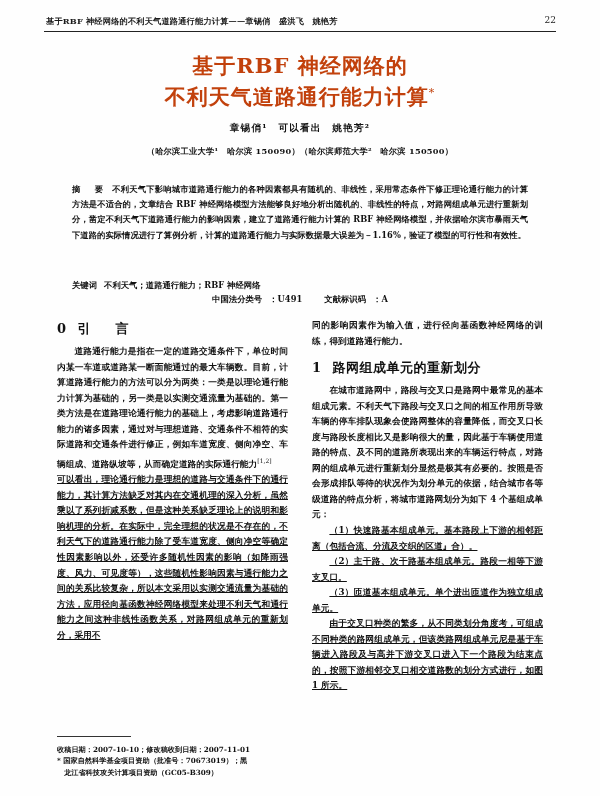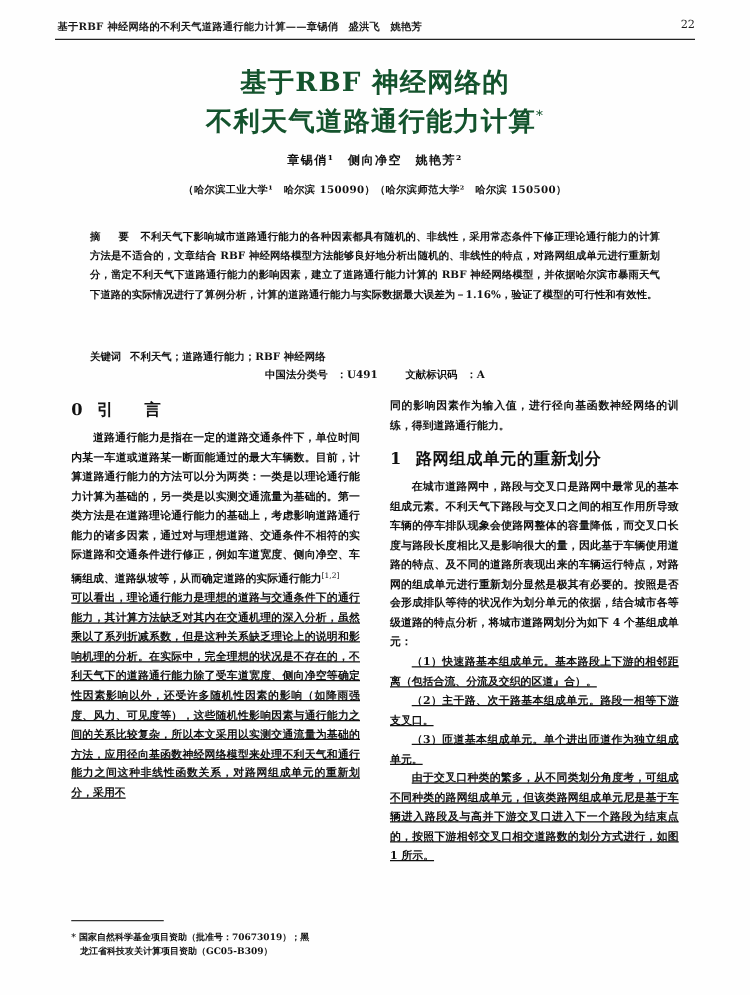--- a/index.html
+++ b/index.html
@@ -65,21 +65,21 @@
     top: 52px;
     left: 0;
     width: 600px;
     text-align: center;
   }
   .title-line {
     font-size: 21px;
     font-weight: 700;
     letter-spacing: 1px;
     line-height: 27px;
-    color: #14532d;
+    color: #c2410c;
   }
   .title-line .star {
     font-size: 11px;
     vertical-align: super;
     font-weight: 400;
   }
   .authors {
     margin-top: 12px;
     font-size: 9.6px;
     font-weight: 700;
@@ -183,21 +183,21 @@
 
   <div class="runhead">
     <div class="runhead-text">基于RBF 神经网络的不利天气道路通行能力计算——章锡俏　盛洪飞　姚艳芳</div>
     <div class="runhead-page">22</div>
     <div class="runhead-rule"></div>
   </div>
 
   <div class="title-block">
     <div class="title-line">基于RBF 神经网络的</div>
     <div class="title-line"><span>不利天气道路通行能力计算</span><span class="star">*</span></div>
-    <div class="authors">章锡俏¹　侧向净空　姚艳芳²</div>
+    <div class="authors">章锡俏¹　可以看出　姚艳芳²</div>
     <div class="affil">（哈尔滨工业大学¹　哈尔滨 150090）（哈尔滨师范大学²　哈尔滨 150500）</div>
   </div>
 
   <div class="abstract">
     <span class="lead">摘　要</span><span>不利天气下影响城市道路通行能力的各种因素都具有随机的、非线性，采用常态条件下修正理论通行能力的计算方法是不适合的，文章结合 RBF 神经网络模型方法能够良好地分析出随机的、非线性的特点，对路网组成单元进行重新划分，凿定不利天气下道路通行能力的影响因素，建立了道路通行能力计算的 RBF 神经网络模型，并依据哈尔滨市暴雨天气下道路的实际情况进行了算例分析，计算的道路通行能力与实际数据最大误差为－1.16%，验证了模型的可行性和有效性。</span>
   </div>
 
   <div class="kw kw-1">
     <span class="lead">关键词</span><span>不利天气；道路通行能力；RBF 神经网络</span>
   </div>
@@ -217,17 +217,18 @@
     <div class="sec-h second"><span class="num">1</span><span>路网组成单元的重新划分</span></div>
     <p class="p">在城市道路网中，路段与交叉口是路网中最常见的基本组成元素。不利天气下路段与交叉口之间的相互作用所导致车辆的停车排队现象会使路网整体的容量降低，而交叉口长度与路段长度相比又是影响很大的量，因此基于车辆使用道路的特点、及不同的道路所表现出来的车辆运行特点，对路网的组成单元进行重新划分显然是极其有必要的。按照是否会形成排队等待的状况作为划分单元的依据，结合城市各等级道路的特点分析，将城市道路网划分为如下 4 个基组成单元：</p>
     <p class="p">（1）快速路基本组成单元。基本路段上下游的相邻距离（包括合流、分流及交织的区道』合）。</p>
     <p class="p">（2）主干路、次干路基本组成单元。路段一相等下游支叉口。</p>
     <p class="p">（3）匝道基本组成单元。单个进出匝道作为独立组成单元。</p>
     <p class="p">由于交叉口种类的繁多，从不同类划分角度考，可组成不同种类的路网组成单元，但该类路网组成单元尼是基于车辆进入路段及与高并下游交叉口进入下一个路段为结束点的，按照下游相邻交叉口相交道路数的划分方式进行，如图 1 所示。</p>
   </div>
 
   <div class="fn-rule"></div>
   <div class="footnotes">
+    <p class="fn-line hang">收稿日期：2007-10-10；修改稿收到日期：2007-11-01</p>
     <p class="fn-line hang">* 国家自然科学基金项目资助（批准号：70673019）；黑</p>
     <p class="fn-line cont">龙江省科技攻关计算项目资助（GC05-B309）</p>
   </div>
 
 </div>
 
 </body></html>

